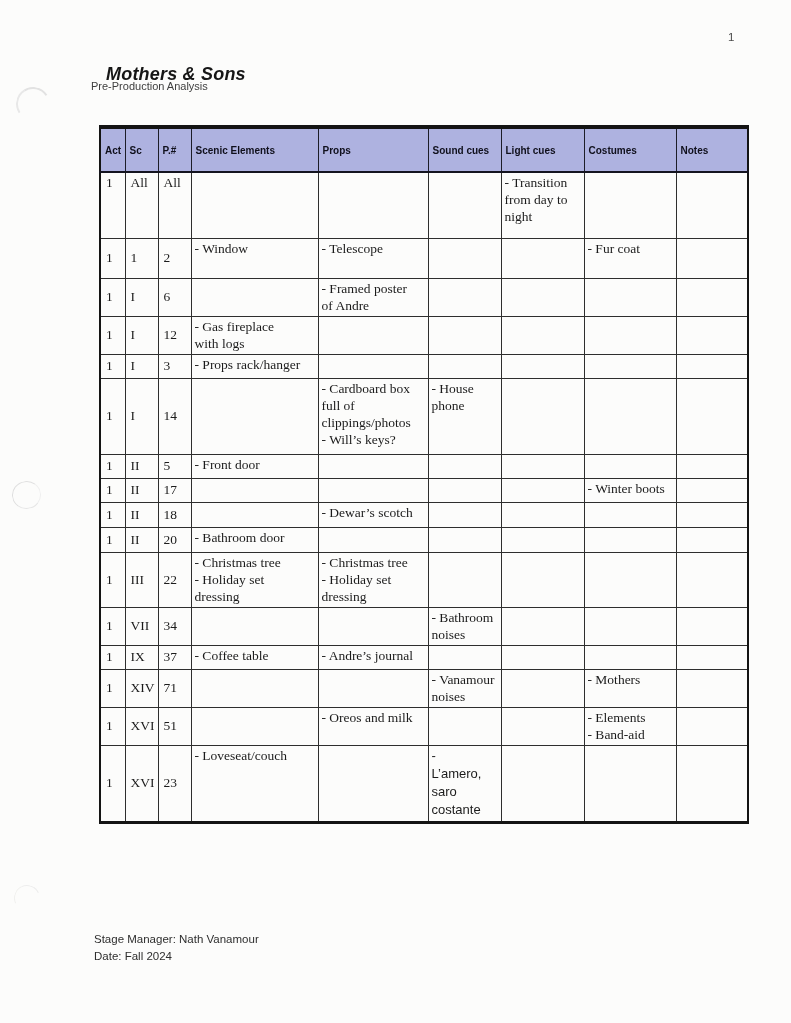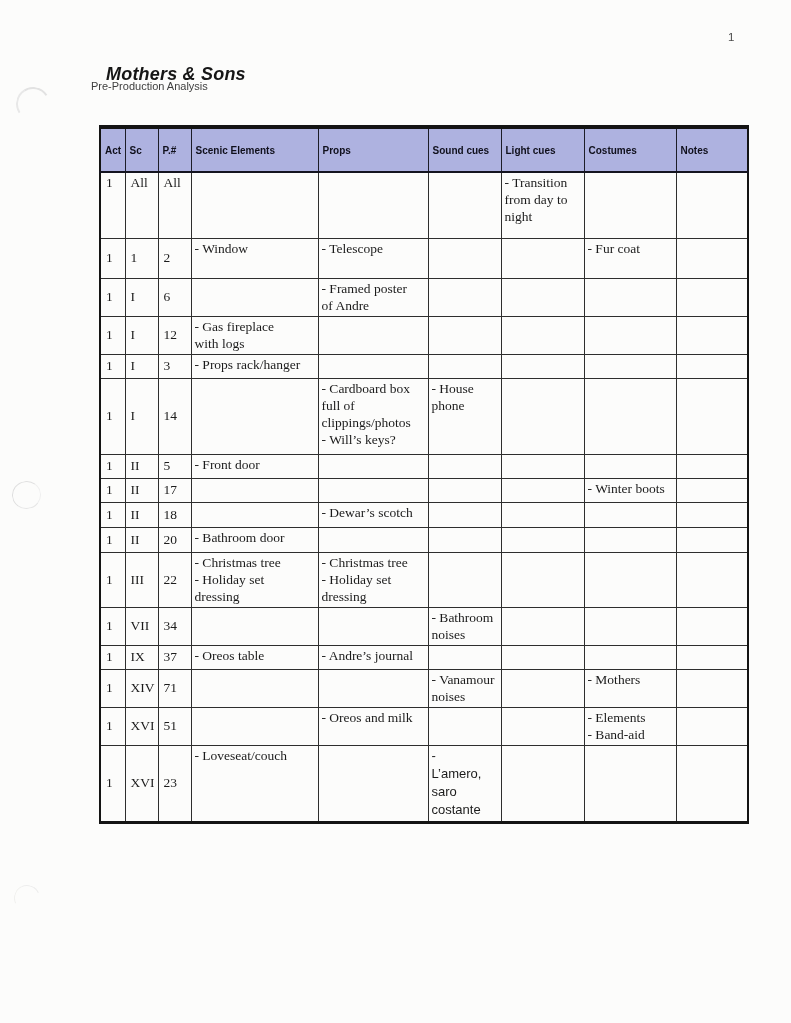--- a/index.html
+++ b/index.html
@@ -295,21 +295,21 @@
           <td>- Bathroom
 noises</td>
           <td></td>
           <td></td>
           <td></td>
         </tr>
         <tr style="height: 24px;">
           <td class="id-cell">1</td>
           <td class="id-cell">IX</td>
           <td class="id-cell">37</td>
-          <td>- Oreos table</td>
+          <td>- Coffee table</td>
           <td>- Andre’s journal</td>
           <td></td>
           <td></td>
           <td></td>
           <td></td>
         </tr>
         <tr style="height: 37px;">
           <td class="id-cell">1</td>
           <td class="id-cell">XIV</td>
           <td class="id-cell">71</td>
@@ -343,13 +343,17 @@
 L’amero,
 saro
 costante</td>
           <td></td>
           <td></td>
           <td></td>
         </tr>
       </tbody>
   </table>
 
+  <div class="footer">
+    <div>Stage Manager: Nath Vanamour</div>
+    <div>Date: Fall 2024</div>
+  </div>
 </div>
 
 </body></html>

